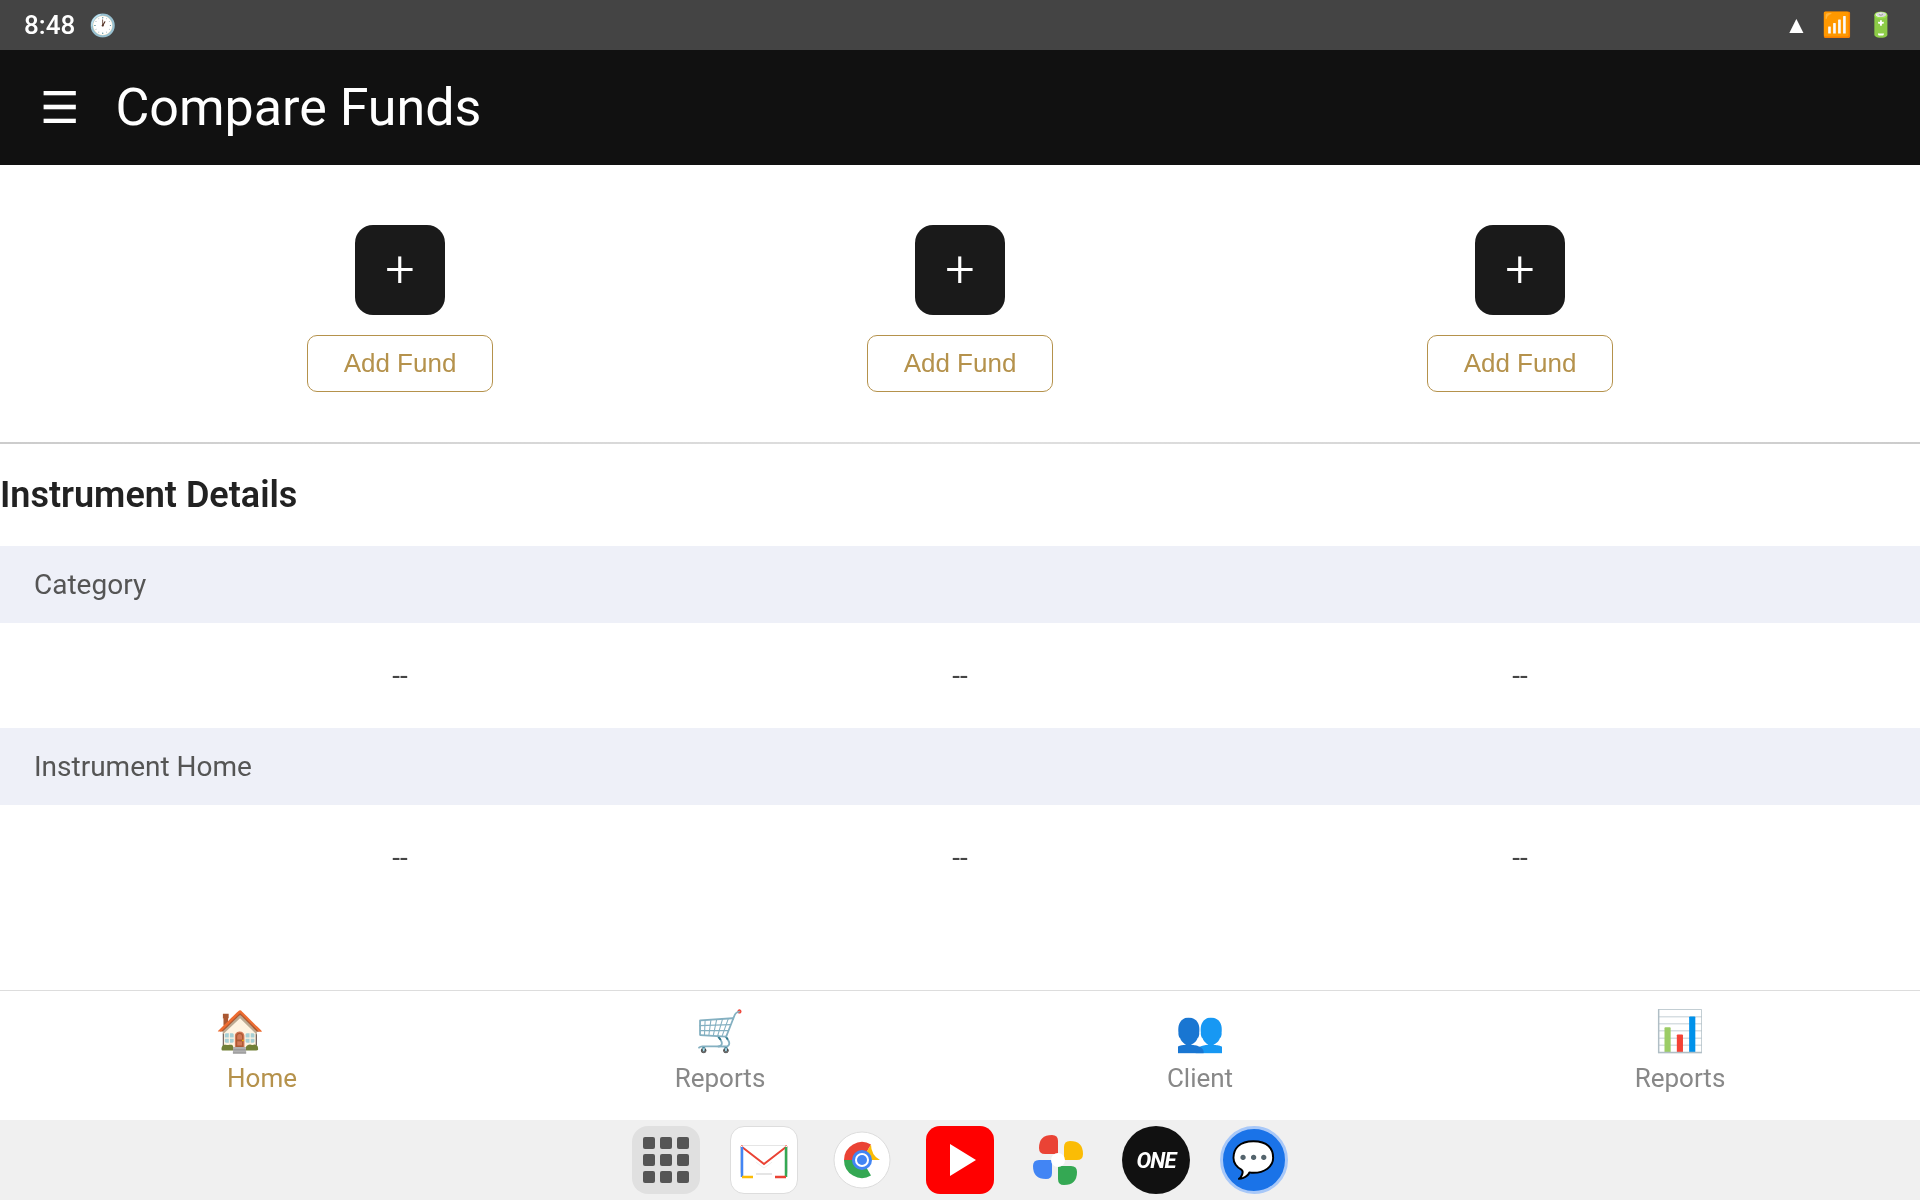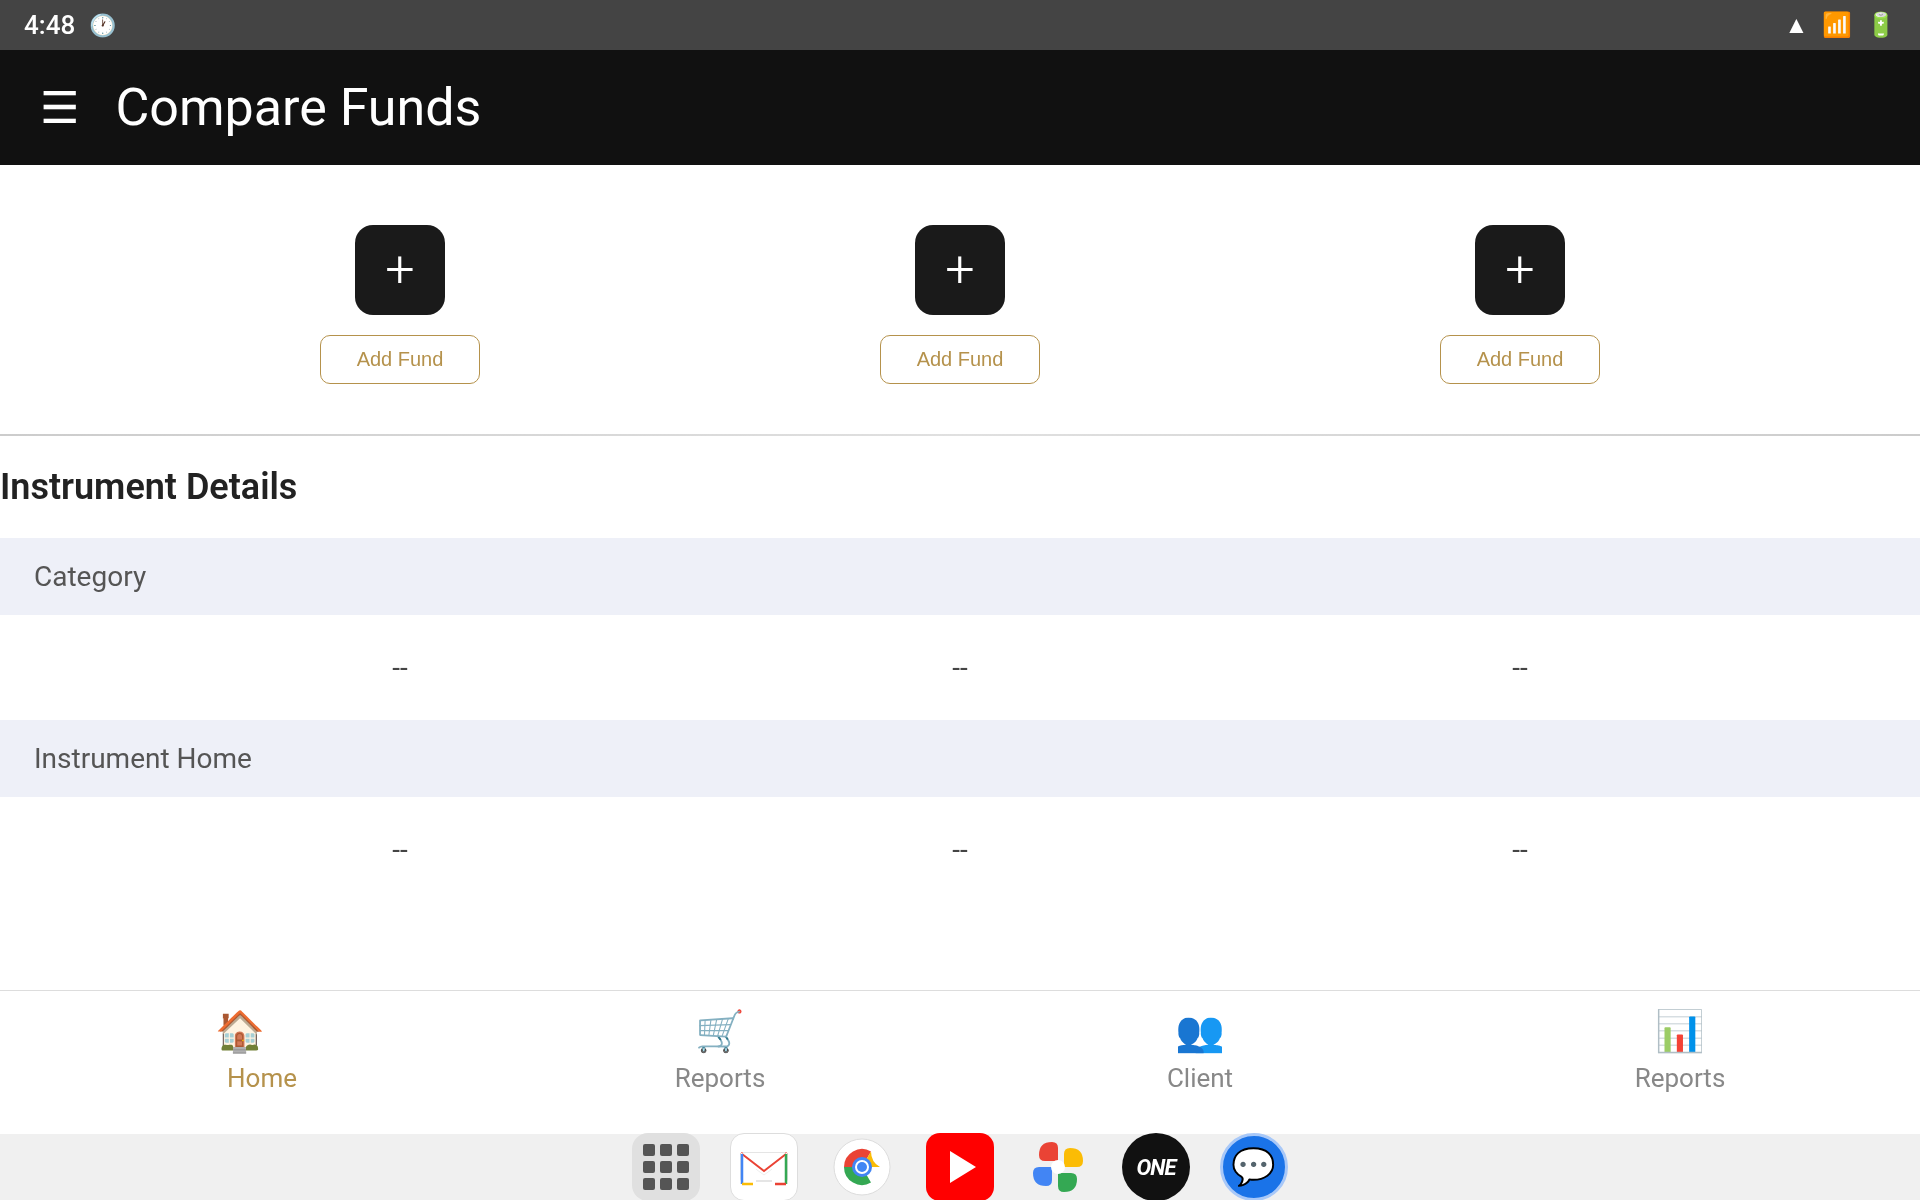--- a/index.html
+++ b/index.html
@@ -100,21 +100,21 @@
       color: #fff;
       font-size: 52px;
       line-height: 1;
       font-weight: 300;
     }
 
     .add-fund-btn {
       border: 1.5px solid #b5924c;
       background: #fff;
       color: #b5924c;
-      font-size: 20px;
+      font-size: 26px;
       padding: 12px 36px;
       border-radius: 10px;
       cursor: pointer;
     }
 
     
     .section-divider {
       width: 100%;
       height: 2px;
       background: linear-gradient(to right, #ccc, #e0e0e0, #ccc);
@@ -192,21 +192,21 @@
       color: #b5924c;
       margin-left: 44px;
     }
 
     .nav-icon.home-color { color: #b5924c; }
     .nav-icon.nav-color { color: #888; }
 
     
     #launcher-bar {
       width: 100%;
-      height: 66px;
+      height: 80px;
       background: #f0f0f0;
       display: flex;
       align-items: center;
       justify-content: center;
       gap: 30px;
       position: absolute;
       bottom: 0;
       left: 0;
     }
 
@@ -294,21 +294,21 @@
       justify-content: center;
       color: #fff;
       font-size: 36px;
     }
   </style>
 </head>
 <body>
 
 <div id="status-bar">
   <div class="status-left">
-    <span>4:48</span>
+    <span>8:48</span>
     <span style="font-size:22px;">🕐</span>
   </div>
   <div class="status-right">
     <span style="color:#fff;font-size:24px;">▲</span>
     <span style="color:#fff;font-size:24px;">📶</span>
     <span style="color:#fff;font-size:24px;">🔋</span>
   </div>
 </div>
 
 <div id="app-bar">

